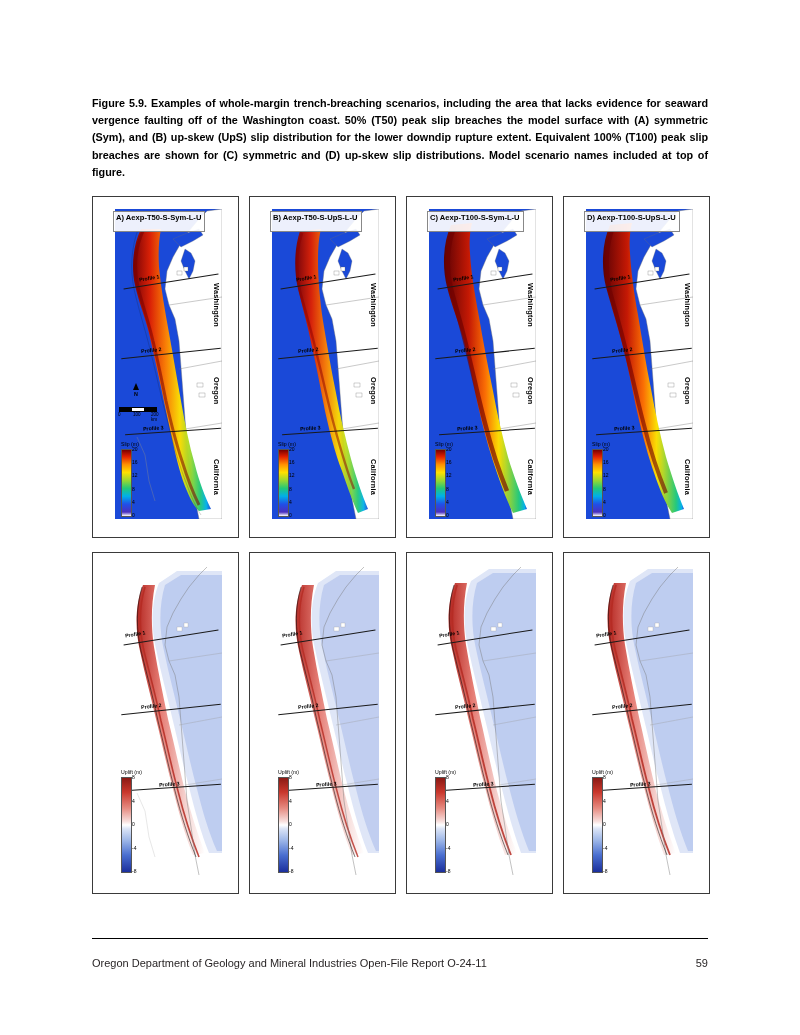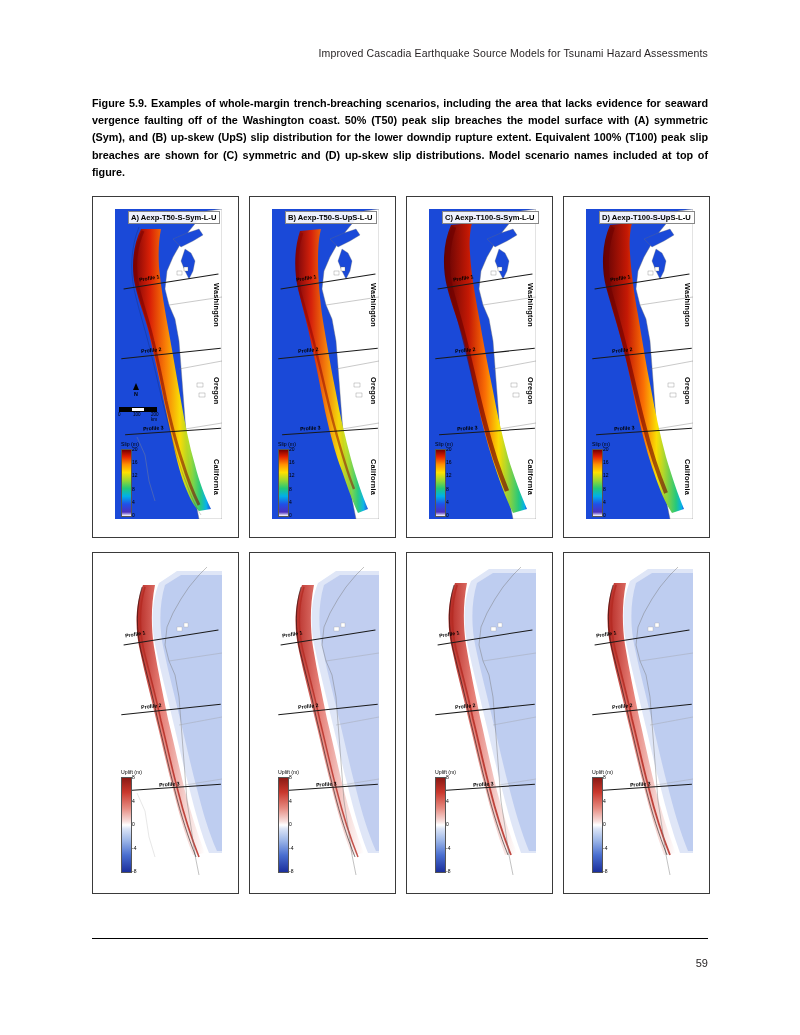--- a/index.html
+++ b/index.html
@@ -108,27 +108,27 @@
     background: #1a49d8;
   }
   .ocean-light {
     position: absolute;
     left: 0; top: 0; right: 0; bottom: 0;
     background: #ffffff;
   }
 
   .panel-label {
     position: absolute;
-    left: 35px;
+    left: 20px;
     top: 14px;
     font-size: 7.6px;
     font-weight: bold;
     color: #000000;
     background: rgba(255,255,255,0.92);
-    padding: 1px 3px 1px 2px;
+    padding: 1px 3px 9px 2px;
     border: 0.5px solid #888;
     white-space: nowrap;
     z-index: 40;
   }
 
   
   .state-lab {
     position: absolute;
     font-size: 7.4px;
     font-weight: bold;
@@ -226,21 +226,20 @@
     left: 0; top: 0;
     width: 100%;
     height: 100%;
   }
 </style>
 </head>
 <body>
 
 <div class="page">
 
-  <div class="running-head">Improved Cascadia Earthquake Source Models for Tsunami Hazard Assessments</div>
 
   <div class="caption">Figure 5.9. Examples of whole-margin trench-breaching scenarios, including the area that lacks evidence for seaward vergence faulting off of the Washington coast. 50% (T50) peak slip breaches the model surface with (A) symmetric (Sym), and (B) up-skew (UpS) slip distribution for the lower downdip rupture extent. Equivalent 100% (T100) peak slip breaches are shown for (C) symmetric and (D) up-skew slip distributions. Model scenario names included at top of figure.</div>
 
   <div class="figure">
 
     <svg width="0" height="0" style="position:absolute">
       <defs>
         <linearGradient id="slipGrad" x1="0" y1="1" x2="0" y2="0">
           <stop offset="0%" stop-color="#ffffff"></stop>
           <stop offset="6%" stop-color="#4a2fbf"></stop>
@@ -669,15 +668,16 @@
             <div class="cbar-tick" style="top:100%">-8</div>
           </div>
         </div>
 
       </div>
     </div>
 
   </div>
 
   <div class="footer-rule"></div>
+  <div class="footer-text">Oregon Department of Geology and Mineral Industries Open-File Report O-24-11</div>
   <div class="footer-page">59</div>
 
 </div>
 
 </body></html>

